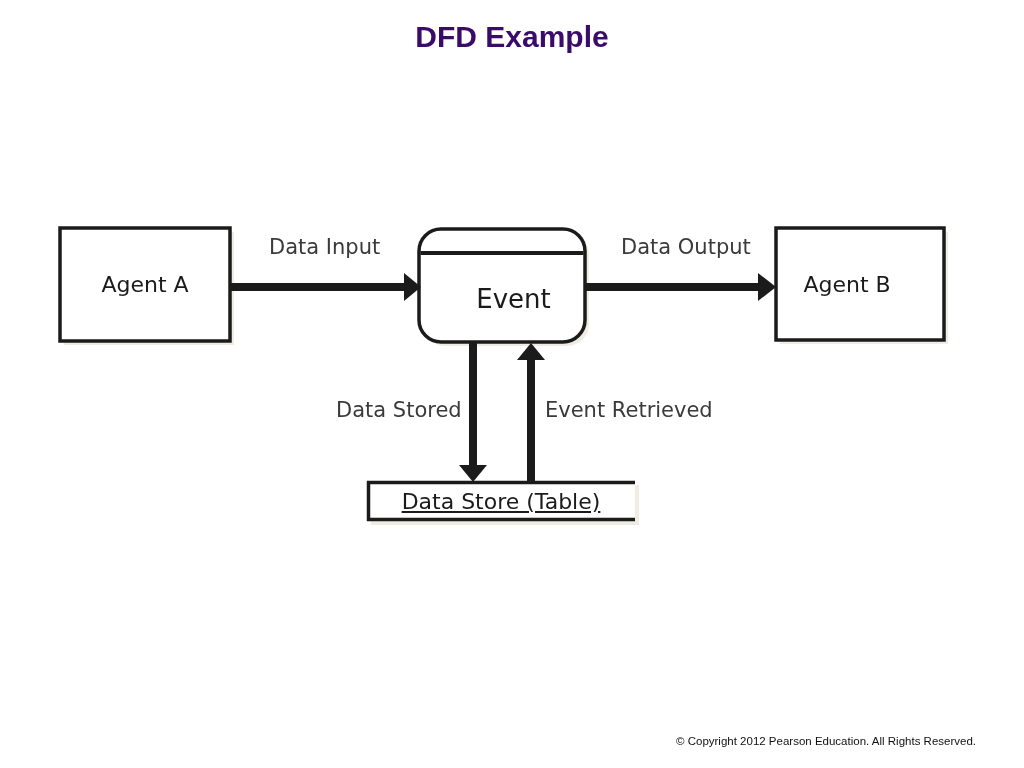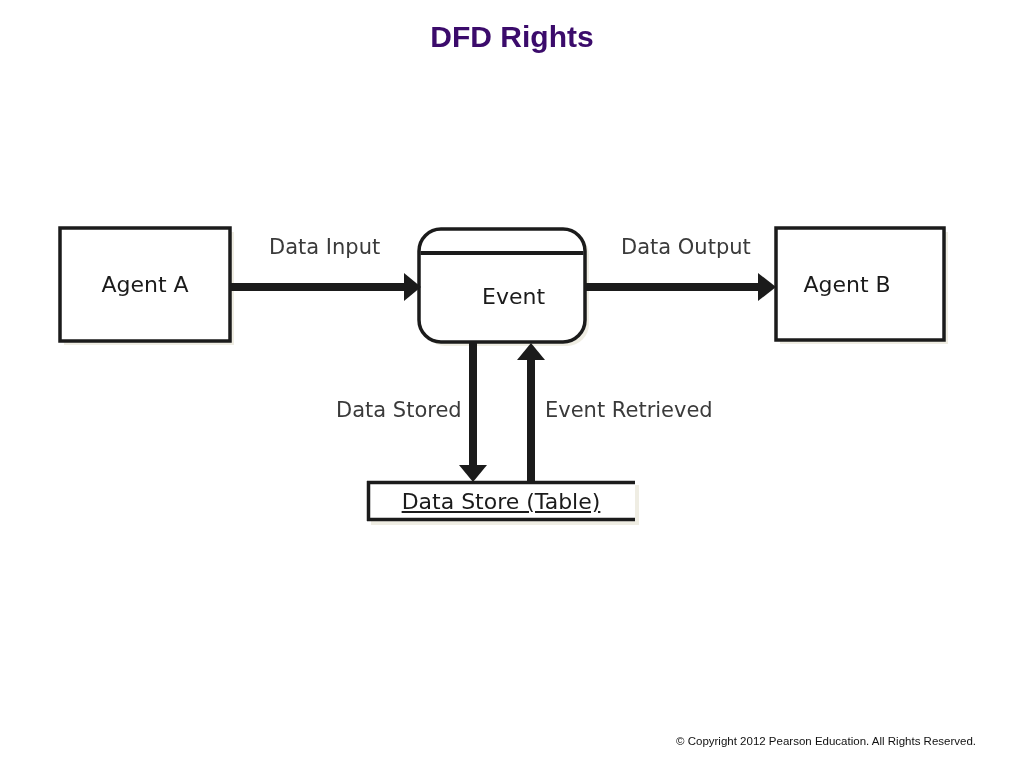--- a/index.html
+++ b/index.html
@@ -74,21 +74,21 @@
   #event-no-label {
     left: 419px;
     top: 231px;
     width: 166px;
     font-size: 21px;
   }
   #event-label {
     left: 419px;
     top: 284px;
     width: 189px;
-    font-size: 22px;
+    font-size: 26px;
   }
   #data-store-label {
     left: 367px;
     top: 489px;
     width: 268px;
     font-size: 22px;
     text-decoration: underline;
   }
 
   #data-input-label   { left: 269px; top: 235px; }
@@ -103,21 +103,21 @@
     top: 735px;
     font-family: "Liberation Sans", sans-serif;
     font-size: 11.5px;
     color: #111111;
     white-space: nowrap;
   }
 </style>
 </head>
 <body>
 
-<div id="page-title">DFD Rights</div>
+<div id="page-title">DFD Example</div>
 
 <div id="diagram">
 
   <svg id="diagram-svg" width="1024" height="768">
 
     <g>
       <rect x="64" y="232" width="170" height="113" fill="#EFEDE3"></rect>
       <rect x="780" y="232" width="168" height="112" fill="#EFEDE3"></rect>
       <rect x="371" y="485" width="268" height="40" fill="#EFEDE3"></rect>
       <rect x="423" y="233" width="166" height="113" rx="22" ry="22" fill="#EFEDE3"></rect>

